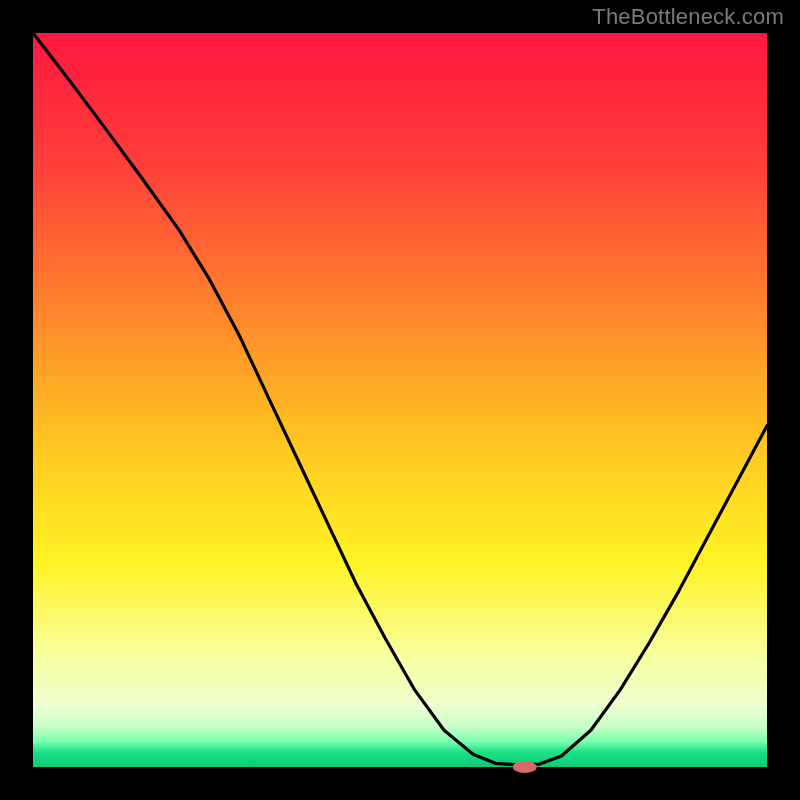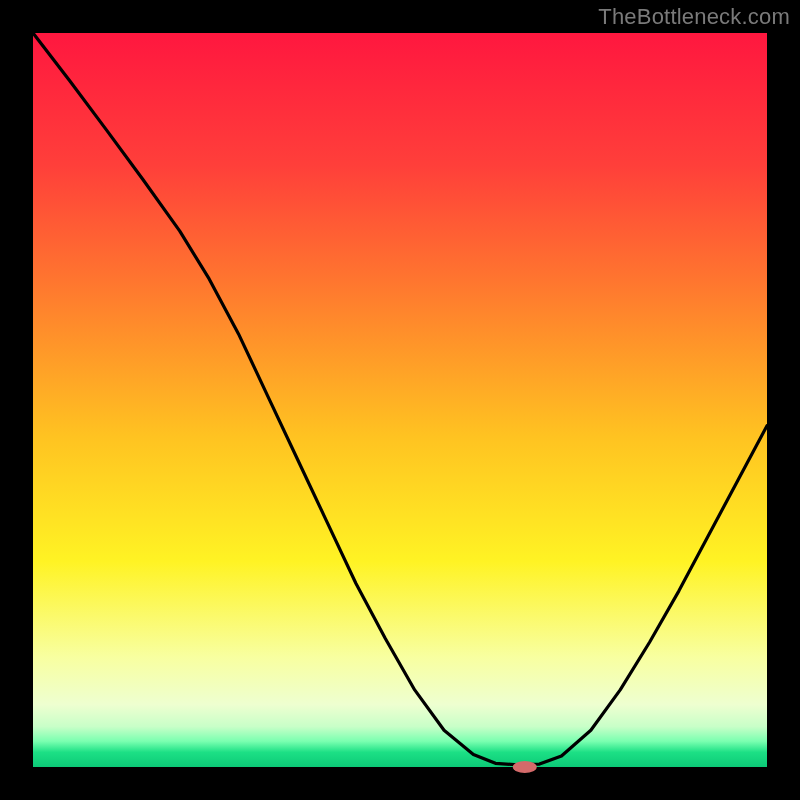--- a/index.html
+++ b/index.html
@@ -12,21 +12,21 @@
   }
   .chart-container {
     position: relative;
     width: 800px;
     height: 800px;
     background: #000;
   }
   .watermark {
     position: absolute;
     top: 4px;
-    right: 10px;
+    right: 16px;
     color: #7a7a7a;
     font-size: 22px;
     font-weight: 500;
     letter-spacing: 0.2px;
     z-index: 20;
   }
   svg {
     position: absolute;
     top: 0;
     left: 0;

